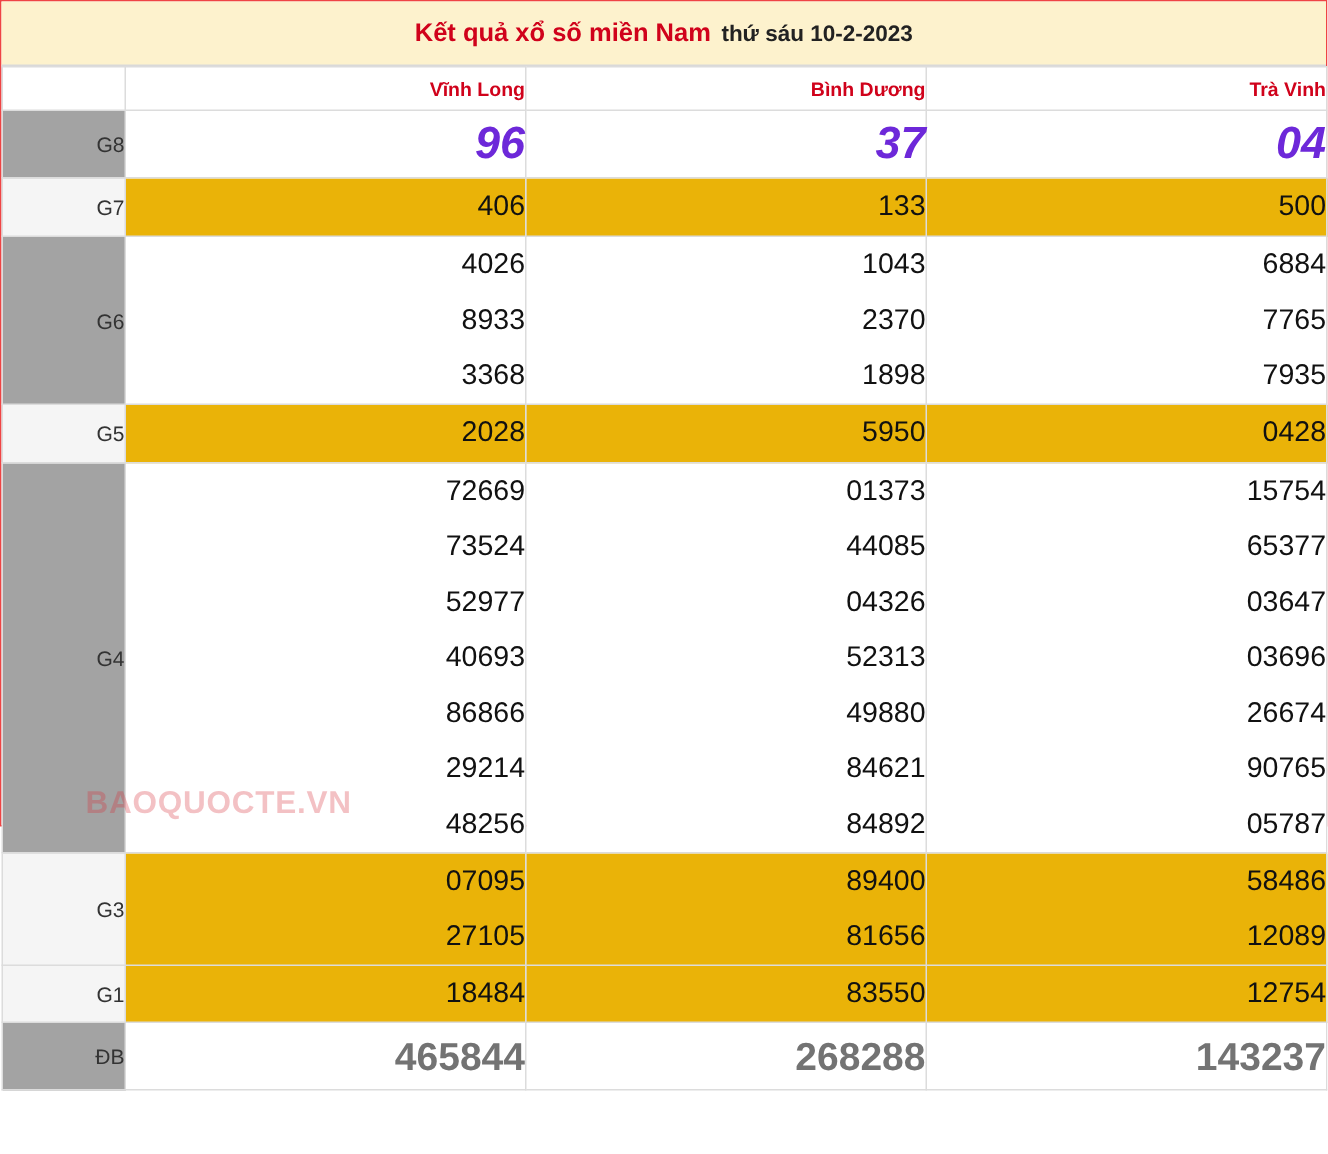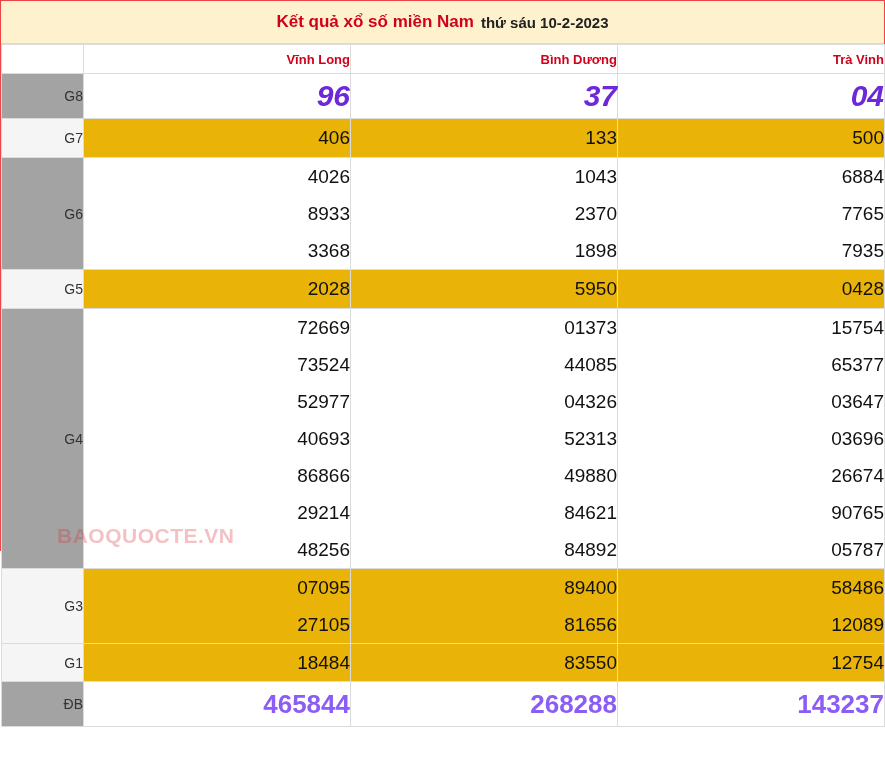--- a/index.html
+++ b/index.html
@@ -88,21 +88,21 @@
     line-height: 44px;
     padding: 0;
     font-style: italic;
   }
   tr.g8 td.label { height: 44px; }
   tr.g7 td.nums, tr.g5 td.nums {
     line-height: 38px;
     padding: 0;
   }
   tr.db td.nums {
-    color: #8b5cf6;
+    color: #737373;
     font-size: 26px;
     font-weight: bold;
     line-height: 44px;
     padding: 0;
   }
   tr.alt td.nums, tr.alt td.label {
     background: #eab308;
   }
   tr.alt td.label { background: #f5f5f5; padding-left: 40px; }
   .watermark {

